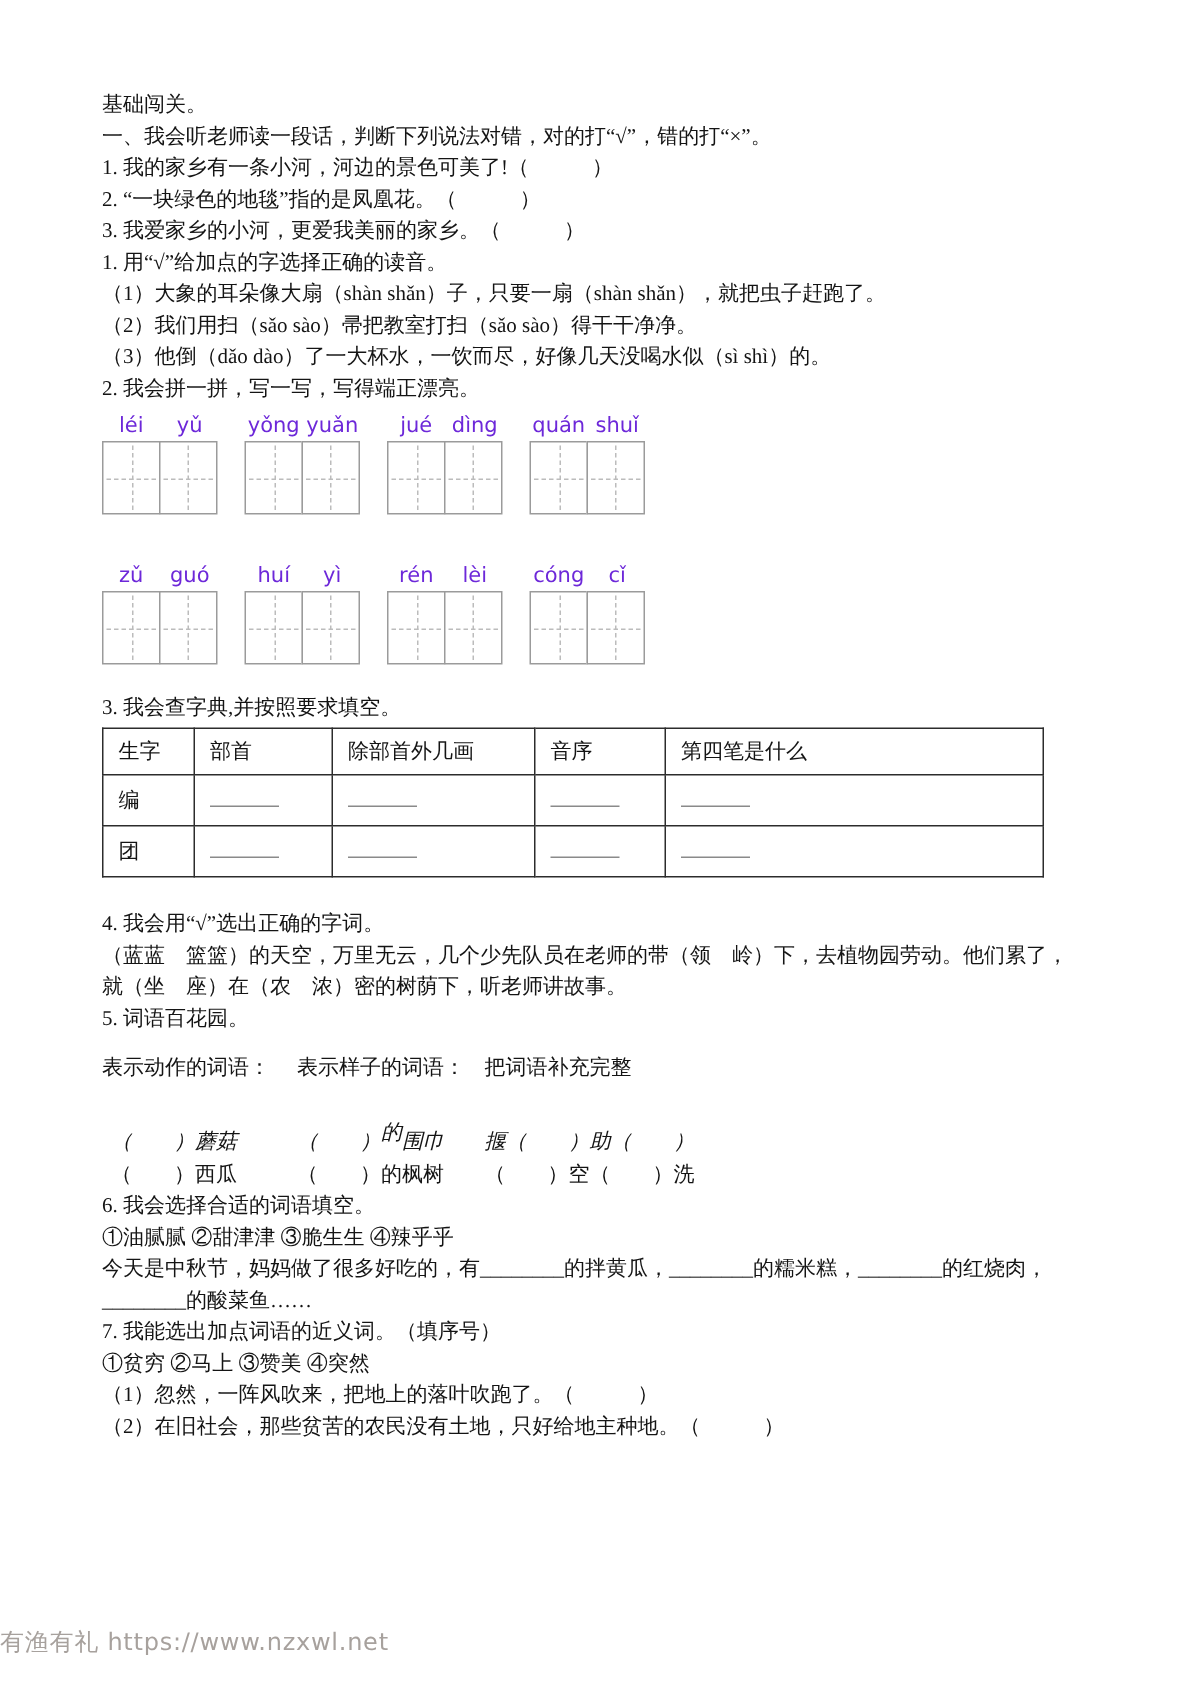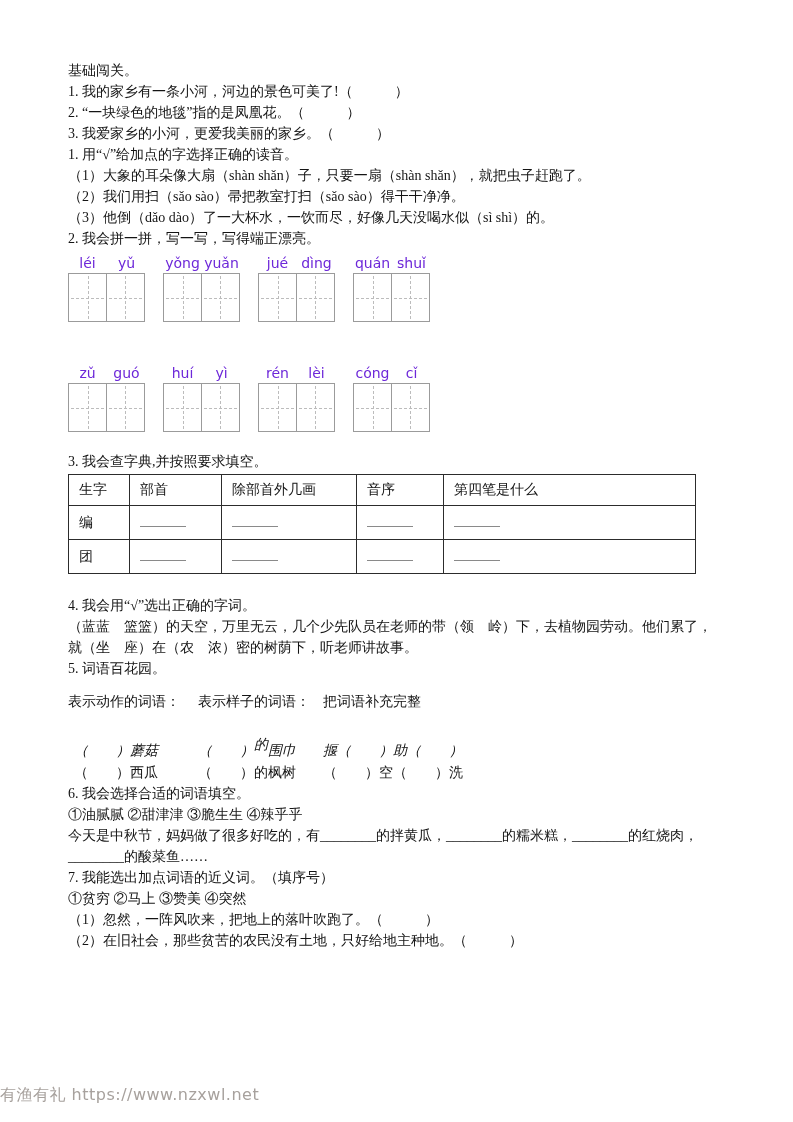--- a/index.html
+++ b/index.html
@@ -12,21 +12,21 @@
   }
   .title {
     font-size:21px; font-weight:bold; text-align:center;
     margin:0 -10px 14px -10px; line-height:30px; letter-spacing:0.2px; color:#000;
   }
   p.line { margin:0; font-size:14px; line-height:21px; white-space:nowrap; }
 
   
   .pz-row { display:flex; gap:17px; }
   .pz-row.first { margin-top:4px; }
-  .pz-row.second { margin-top:41px; }
+  .pz-row.second { margin-top:31px; }
   .pz-group { display:block; }
   .pz-labels { display:flex; height:20px; }
   .pz-syll {
     width:39px; text-align:center; font-family:"DejaVu Sans",sans-serif;
     font-size:14px; color:#6d28d9; line-height:20px;
   }
   .pz-boxes { display:flex; }
   .tian {
     width:39px; height:49px; border:1.5px solid #9b9b9b; position:relative;
     background:#fff; box-sizing:border-box;
@@ -75,20 +75,21 @@
   }
 </style>
 </head>
 <body>
 
 <div class="page">
 
 
   <p class="line">基础闯关。</p>
 
+  <p class="line">一、我会听老师读一段话，判断下列说法对错，对的打“√”，错的打“×”。</p>
   <p class="line">1. 我的家乡有一条小河，河边的景色可美了!（　　　）</p>
   <p class="line">2. “一块绿色的地毯”指的是凤凰花。（　　　）</p>
   <p class="line">3. 我爱家乡的小河，更爱我美丽的家乡。（　　　）</p>
 
   <p class="line">1. 用“√”给加点的字选择正确的读音。</p>
   <p class="line">（1）大象的耳朵像大扇（shàn shǎn）子，只要一扇（shàn shǎn），就把虫子赶跑了。</p>
   <p class="line">（2）我们用扫（sǎo sào）帚把教室打扫（sǎo sào）得干干净净。</p>
   <p class="line">（3）他倒（dǎo dào）了一大杯水，一饮而尽，好像几天没喝水似（sì shì）的。</p>
 
   <p class="line">2. 我会拼一拼，写一写，写得端正漂亮。</p>

